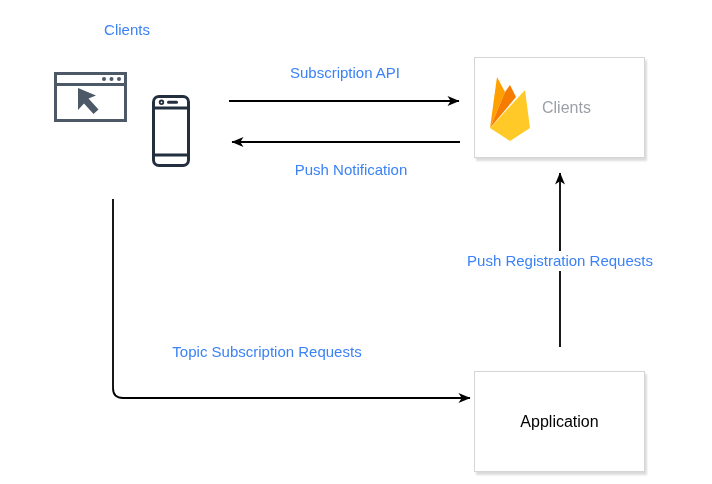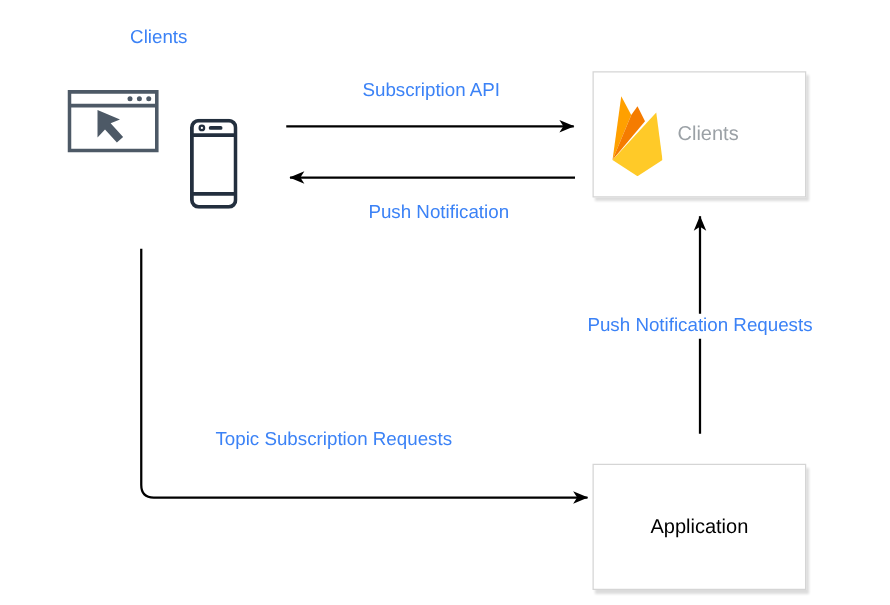--- a/index.html
+++ b/index.html
@@ -144,19 +144,19 @@
   </div>
 
   <div class="node" id="application-node">
     <span class="app-text">Application</span>
   </div>
 
   <div class="lbl" id="reg-api-label">Subscription API</div>
 
   <div class="lbl" id="push-notif-label">Push Notification</div>
 
-  <div class="lbl bg" id="push-req-label">Push Notification Requests</div>
+  <div class="lbl bg" id="push-req-label">Push Registration Requests</div>
 
   <div class="lbl" id="reg-token-label">
     <div>Topic Subscription Requests</div>
   </div>
 
 </div>
 
 </body></html>

